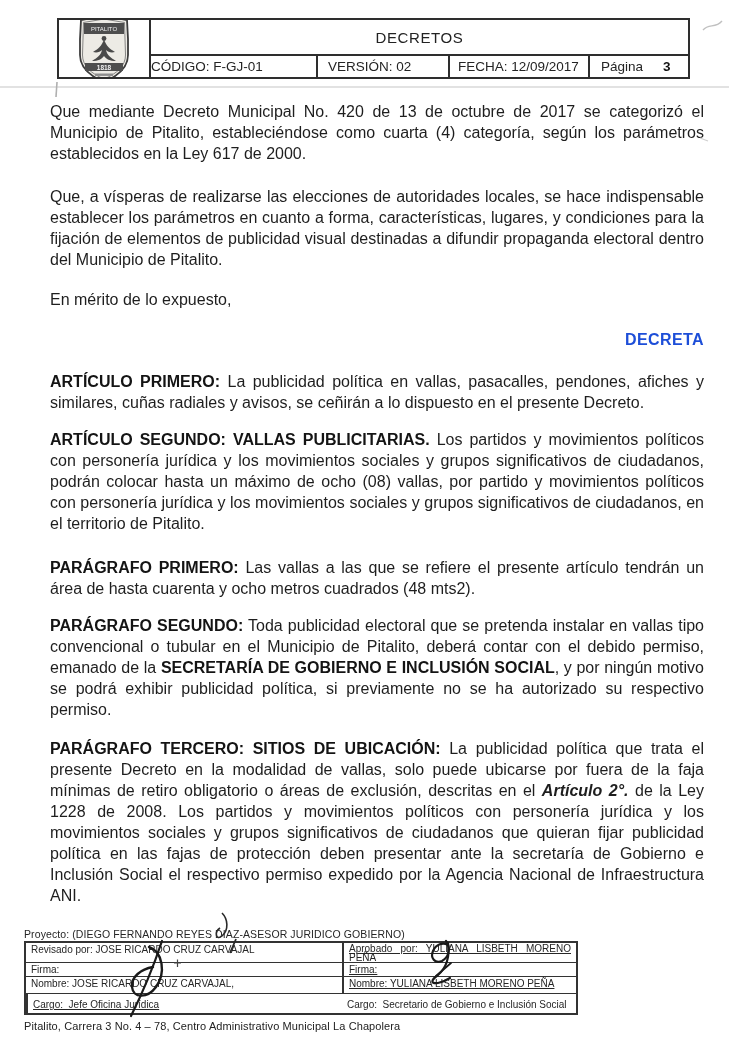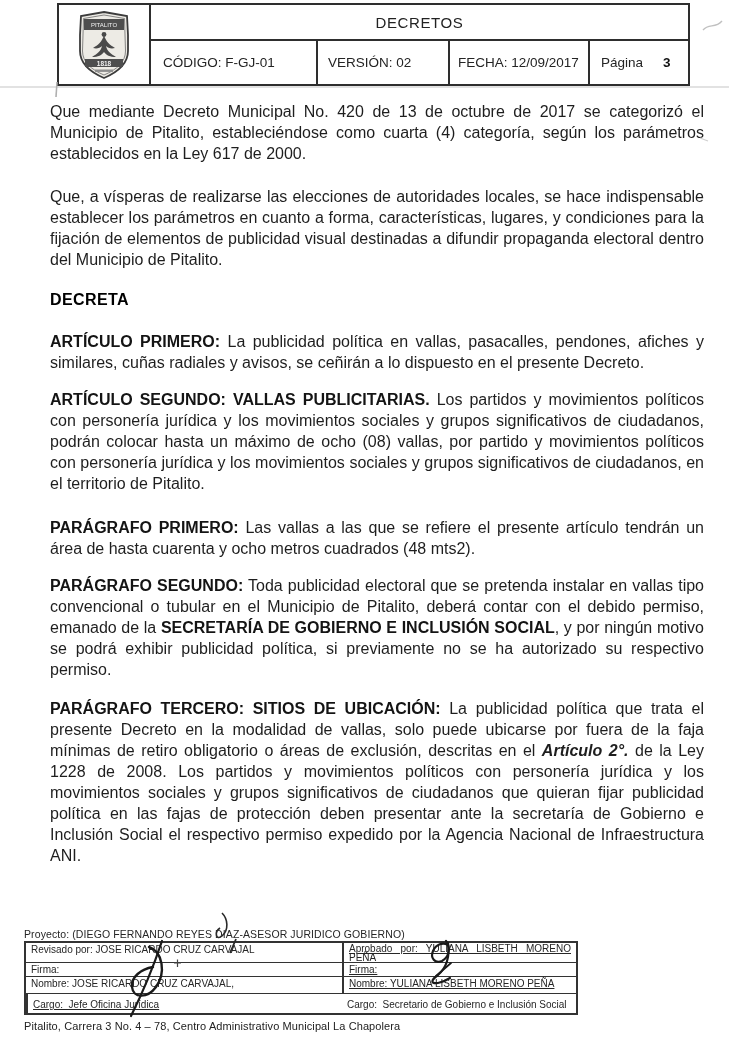--- a/index.html
+++ b/index.html
@@ -3,47 +3,47 @@
 <meta charset="utf-8">
 <style>
   html,body{margin:0;padding:0;background:#9a9a9a;}
   .page{
     position:relative;width:729px;height:1057px;background:#ffffff;
     font-family:"Liberation Sans",sans-serif;color:#1d1d1d;overflow:hidden;
     margin:0 auto;
   }
   
   .header-table{
-    position:absolute;left:57px;top:3px;width:633px;height:83px;
+    position:absolute;left:57px;top:18px;width:633px;height:61px;
     display:grid;grid-template-columns:90px 167px 132px 140px 1fr;
     grid-template-rows:34px 1fr;border:2px solid #2e2e2e;box-sizing:border-box;
   }
   .hcell{display:flex;align-items:center;box-sizing:border-box;overflow:hidden;}
   .logo-cell{grid-column:1;grid-row:1/3;justify-content:center;}
   .title-cell{grid-column:2/6;grid-row:1;border-left:2px solid #2e2e2e;justify-content:center;
     font-size:15px;letter-spacing:.6px;color:#222;}
   .meta-cell{grid-row:2;border-top:2px solid #2e2e2e;border-left:2px solid #2e2e2e;
     font-size:13.5px;color:#242424;}
-  .c-codigo{grid-column:2;padding-left:12px;}
+  .c-codigo{grid-column:2;}
   .c-version{grid-column:3;padding-left:10px;}
   .c-fecha{grid-column:4;padding-left:8px;}
   .c-pagina{grid-column:5;padding-left:11px;gap:20px;}
   .c-pagina b{font-weight:bold;color:#111;}
   .scan-underline{position:absolute;left:0;top:86px;width:729px;height:2px;background:#e2e2e2;}
   
   .body-text{
     position:absolute;left:30px;top:101px;width:654px;
     font-size:16px;line-height:21px;text-align:justify;color:#1e1e1e;margin-left:20px;
   }
   .body-text p{margin:0;}
   .body-text b{color:#141414;}
   .p-categoria{margin-bottom:22px !important;}
   .p-visperas{margin-bottom:19px !important;}
   .p-merito{margin-bottom:19px !important;text-align:left;}
-  .p-decreta{margin-bottom:21px !important;text-align:left;font-weight:bold;letter-spacing:.4px;color:#000000;}
+  .p-decreta{margin-bottom:21px !important;text-align:right;font-weight:bold;letter-spacing:.4px;color:#1d4ed8;}
   .p-art1{margin-bottom:16px !important;}
   .p-art2{margin-bottom:23px !important;}
   .p-par1{margin-bottom:16px !important;}
   .p-par2{margin-bottom:18px !important;}
   .p-par3{margin-bottom:0 !important;}
   .bi{font-weight:bold;font-style:italic;}
   
   .proyecto-line{
     position:absolute;left:24px;top:928px;width:660px;
     font-size:10.5px;color:#262626;letter-spacing:.1px;
@@ -94,20 +94,21 @@
       <b>3</b>
       <span>de</span>
       <b>8</b>
     </div>
   </div>
   <div class="scan-underline"></div>
 
   <div class="body-text">
     <p class="p-categoria">Que mediante Decreto Municipal No. 420 de 13 de octubre de 2017 se categorizó el Municipio de Pitalito, estableciéndose como cuarta (4) categoría, según los parámetros establecidos en la Ley 617 de 2000.</p>
     <p class="p-visperas">Que, a vísperas de realizarse las elecciones de autoridades locales, se hace indispensable establecer los parámetros en cuanto a forma, características, lugares, y condiciones para la fijación de elementos de publicidad visual destinadas a difundir propaganda electoral dentro del Municipio de Pitalito.</p>
+    <p class="p-merito">En mérito de lo expuesto,</p>
     <p class="p-decreta">DECRETA</p>
     <p class="p-art1"><b>ARTÍCULO PRIMERO:</b><span> La publicidad política en vallas, pasacalles, pendones, afiches y similares, cuñas radiales y avisos, se ceñirán a lo dispuesto en el presente Decreto.</span></p>
     <p class="p-art2"><b>ARTÍCULO SEGUNDO: VALLAS PUBLICITARIAS.</b><span> Los partidos y movimientos políticos con personería jurídica y los movimientos sociales y grupos significativos de ciudadanos, podrán colocar hasta un máximo de ocho (08) vallas, por partido y movimientos políticos con personería jurídica y los movimientos sociales y grupos significativos de ciudadanos, en el territorio de Pitalito.</span></p>
     <p class="p-par1"><b>PARÁGRAFO PRIMERO:</b><span> Las vallas a las que se refiere el presente artículo tendrán un área de hasta cuarenta y ocho metros cuadrados (48 mts2).</span></p>
     <p class="p-par2"><b>PARÁGRAFO SEGUNDO:</b><span> Toda publicidad electoral que se pretenda instalar en vallas tipo convencional o tubular en el Municipio de Pitalito, deberá contar con el debido permiso, emanado de la </span><b>SECRETARÍA DE GOBIERNO E INCLUSIÓN SOCIAL</b><span>, y por ningún motivo se podrá exhibir publicidad política, si previamente no se ha autorizado su respectivo permiso.</span></p>
     <p class="p-par3"><b>PARÁGRAFO TERCERO: SITIOS DE UBICACIÓN:</b><span> La publicidad política que trata el presente Decreto en la modalidad de vallas, solo puede ubicarse por fuera de la faja mínimas de retiro obligatorio o áreas de exclusión, descritas en el </span><span class="bi">Artículo 2°.</span><span> de la Ley 1228 de 2008. Los partidos y movimientos políticos con personería jurídica y los movimientos sociales y grupos significativos de ciudadanos que quieran fijar publicidad política en las fajas de protección deben presentar ante la secretaría de Gobierno e Inclusión Social el respectivo permiso expedido por la Agencia Nacional de Infraestructura ANI.</span></p>
   </div>
 
   <div class="proyecto-line">Proyecto: (DIEGO FERNANDO REYES DIAZ-ASESOR JURIDICO GOBIERNO)</div>
 

